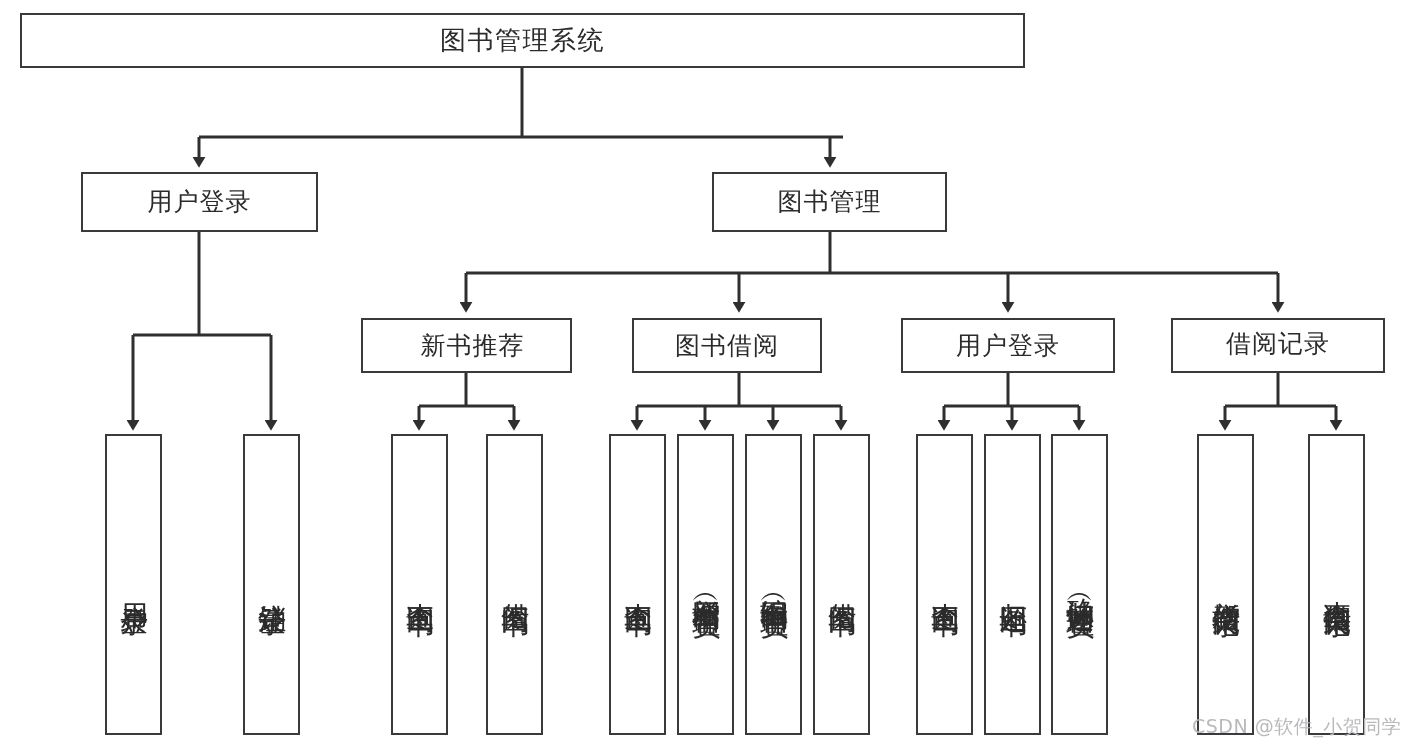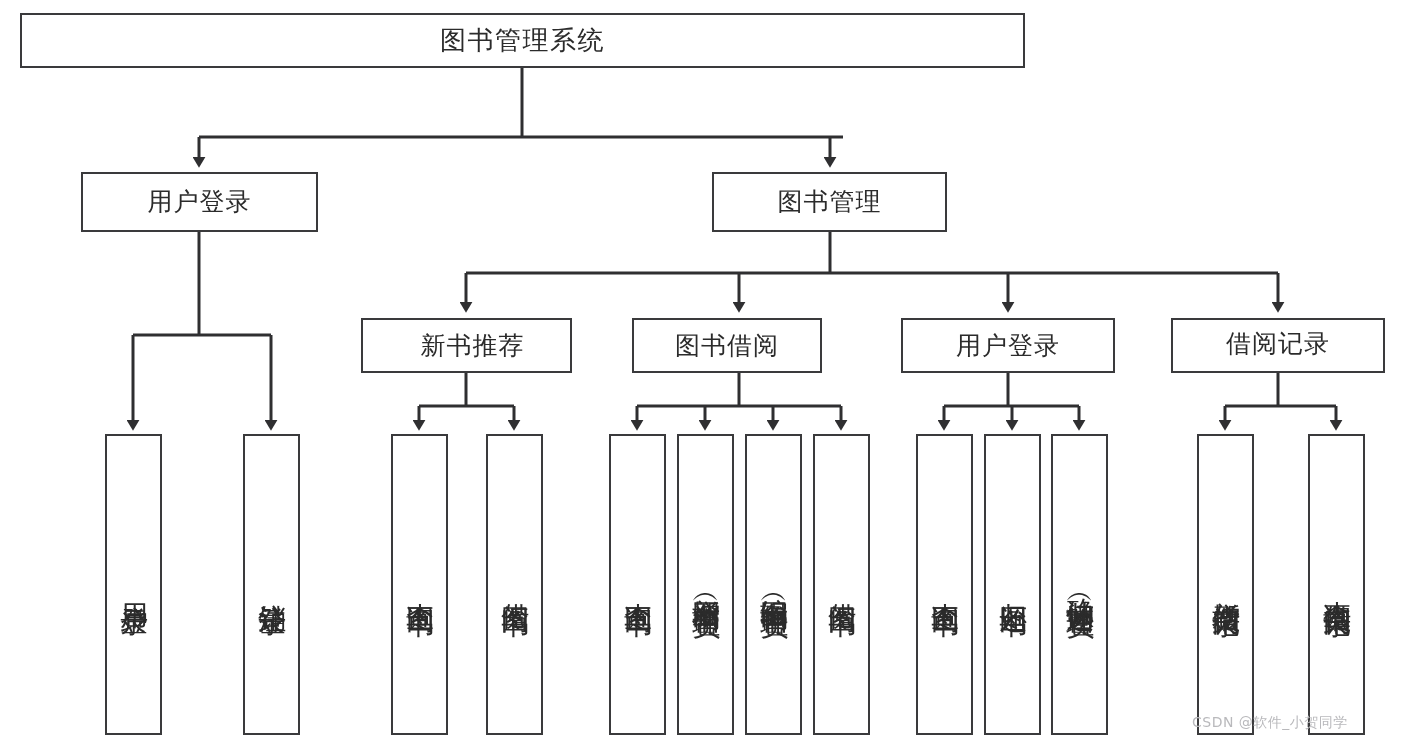--- a/index.html
+++ b/index.html
@@ -55,21 +55,21 @@
     writing-mode: vertical-rl;
     text-orientation: upright;
     font-size: 28px;
     line-height: 1.02;
     letter-spacing: 2px;
     white-space: nowrap;
     max-height: 100%;
   }
   .watermark {
     position: absolute;
-    font-size: 14px;
+    font-size: 19px;
     color: #b9b9bc;
     letter-spacing: 0.5px;
     white-space: nowrap;
     font-family: "DejaVu Sans", "Liberation Sans", sans-serif;
   }
 </style>
 </head>
 <body>
 
 <div id="canvas">

